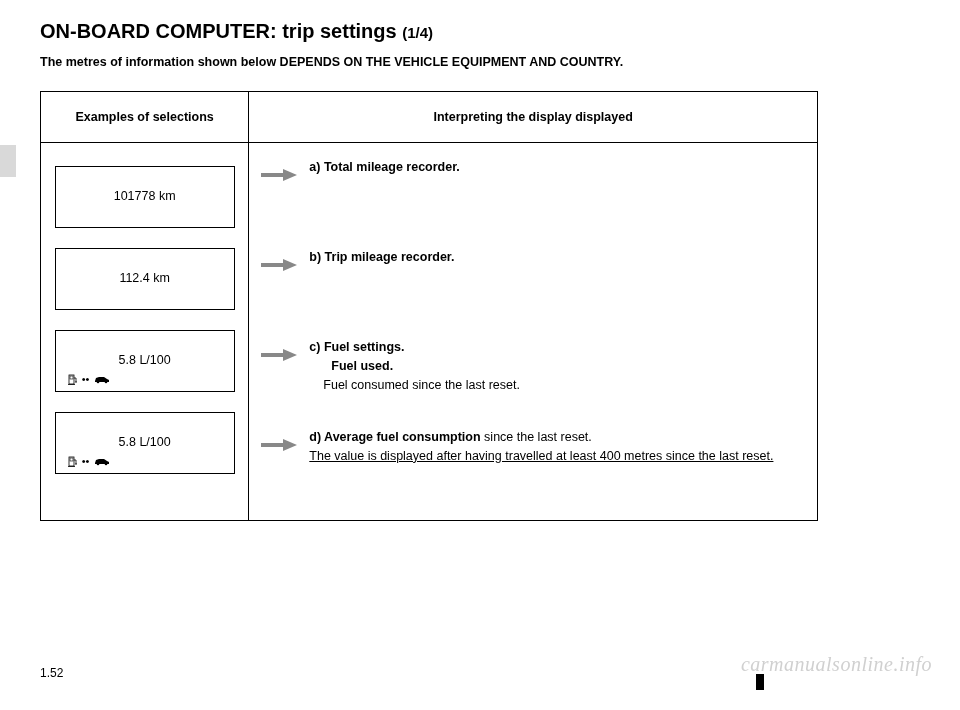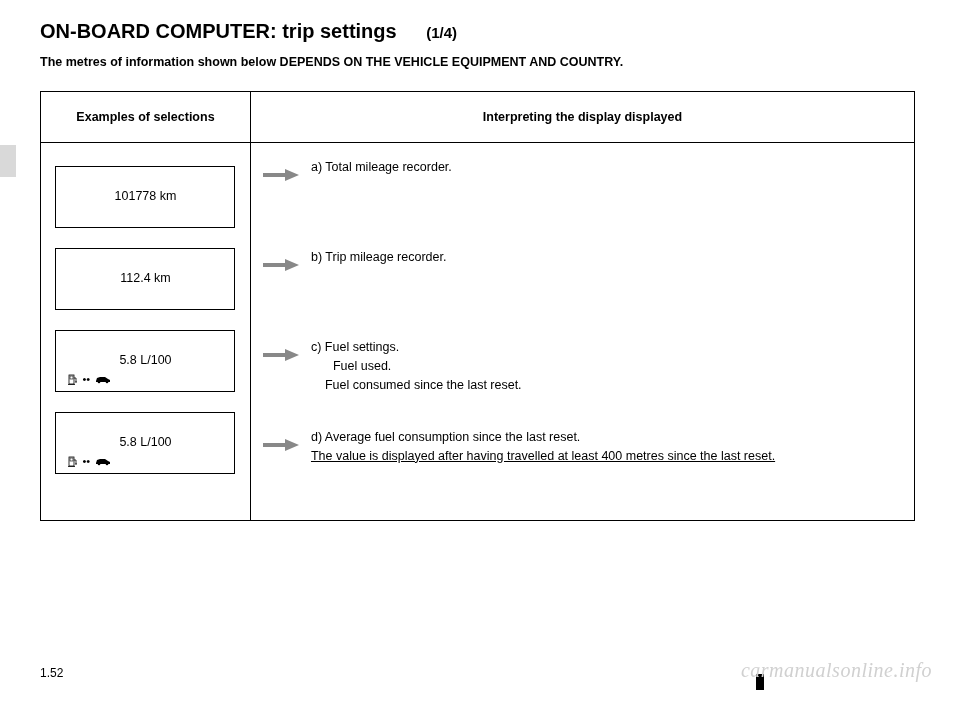--- a/index.html
+++ b/index.html
@@ -25,30 +25,29 @@
       background: #d9d9d9;
     }
     .title {
       font-size: 20px;
       font-weight: bold;
       margin-bottom: 12px;
     }
     .title .page-part {
       font-size: 15px;
       font-weight: bold;
-      margin-left: 24px;
     }
     .subtitle {
       font-size: 12.5px;
       font-weight: bold;
       margin-bottom: 22px;
     }
     .main-table {
       border: 1px solid #000;
-      width: 875px;
+      width: 778px;
       margin-left: 0;
       border-collapse: collapse;
     }
     .header-row td {
       border: 1px solid #000;
       text-align: center;
       font-weight: bold;
       font-size: 12.5px;
       padding: 18px 8px;
     }
@@ -104,31 +103,31 @@
       margin-top: 10px;
     }
     .desc-text {
       font-size: 12.5px;
       line-height: 1.5;
       flex: 1;
       text-align: justify;
       padding-right: 4px;
     }
     .desc-text .bold {
-      font-weight: normal;
+      font-weight: bold;
     }
     .page-number {
       position: absolute;
       bottom: 30px;
       left: 40px;
       font-size: 12px;
     }
     .watermark {
       position: absolute;
-      bottom: 28px;
+      bottom: 34px;
       right: 28px;
       font-size: 20px;
       color: #d0d0d0;
       font-style: italic;
       font-family: Georgia, serif;
       letter-spacing: 0.5px;
     }
     .black-mark {
       position: absolute;
       bottom: 20px;

